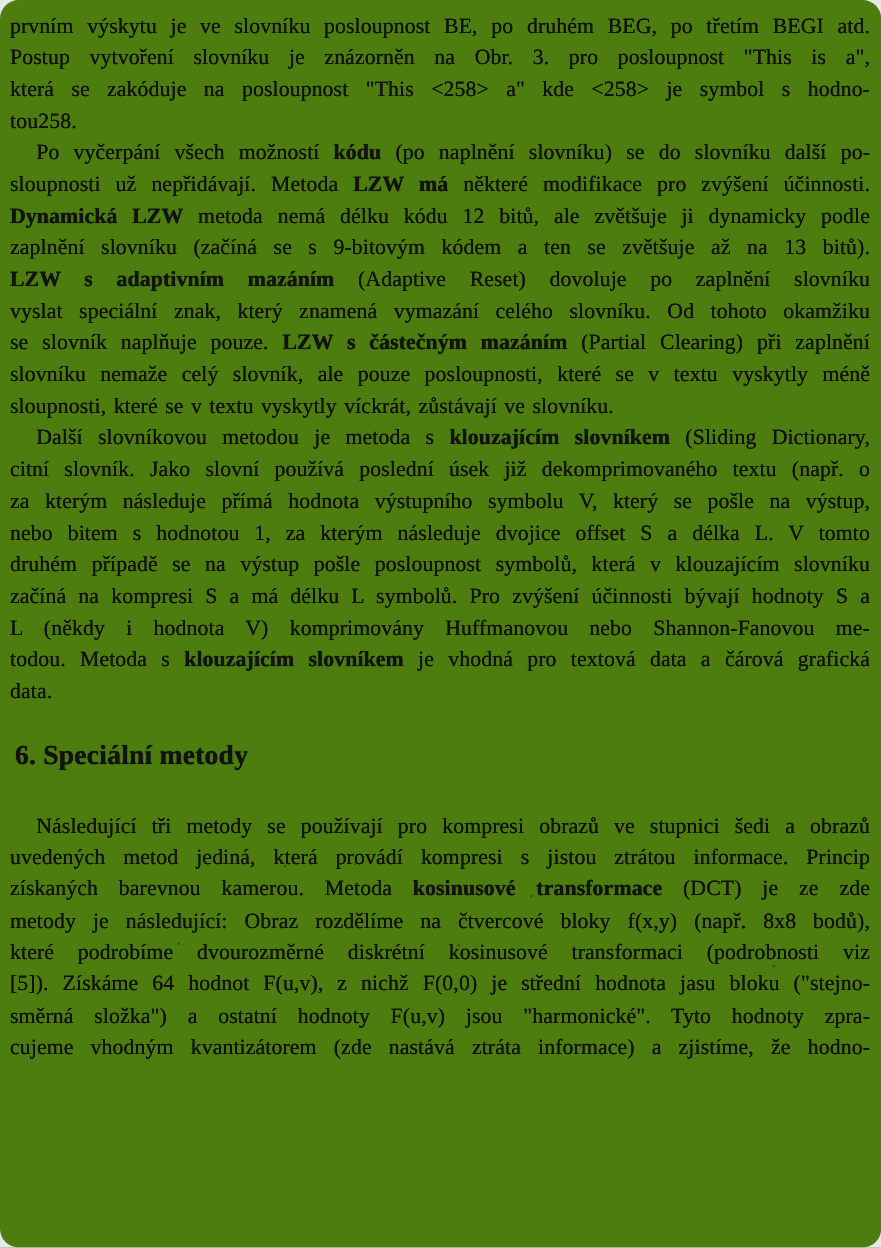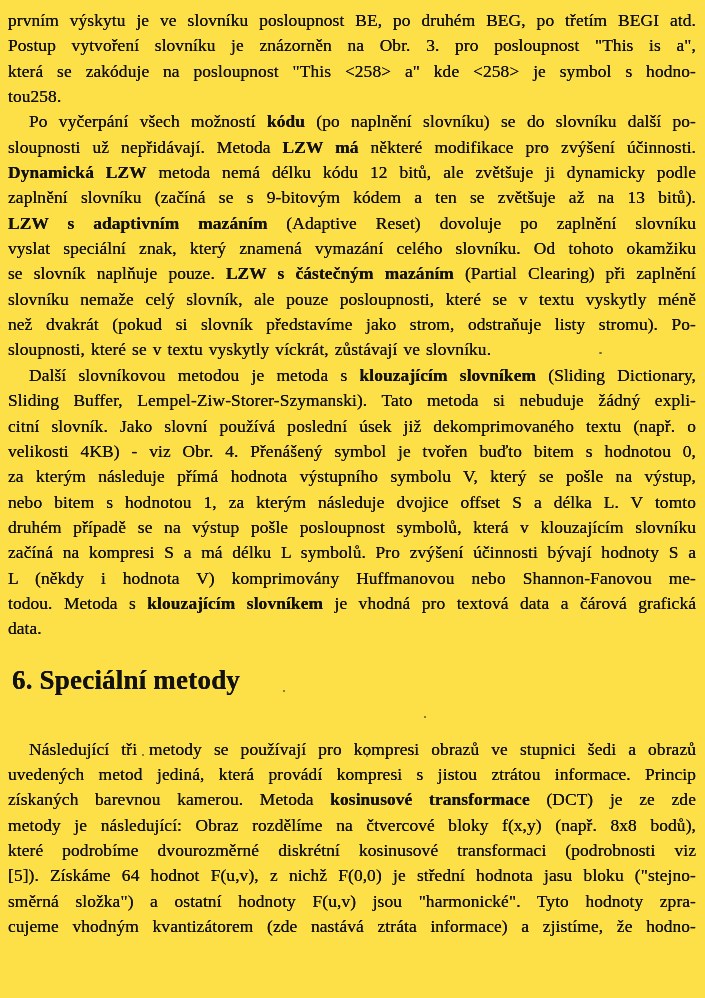--- a/index.html
+++ b/index.html
@@ -1,26 +1,27 @@
 <!DOCTYPE html>
 <html><head>
 <meta charset="utf-8">
 <style>
   html, body { margin: 0; padding: 0; background: #e8e8e8; }
   .page {
     position: relative;
     width: 705px;
     height: 998px;
     margin: 0 auto;
-    background: #fde047;
+    background: #4d7c0f;
     color: #121212;
     font-family: "Liberation Serif", "DejaVu Serif", serif;
     box-sizing: border-box;
     padding: 8px 9px 0 8px;
     overflow: hidden;
+    border-radius: 15px;
   }
   .doc { width: 100%; }
   .line {
     font-size: 17.4px;
     line-height: 25.35px;
     height: 25.35px;
     white-space: normal;
     letter-spacing: 0.1px;
     word-spacing: 1.5px;
     text-shadow: 0 0 0.45px #000;
@@ -32,27 +33,27 @@
     -moz-text-align-last: justify;
     text-justify: inter-word;
   }
   .para { margin: 0; }
   .para.indent .line.first { text-indent: 21px; }
   .b { font-weight: bold; text-shadow: 0 0 0.6px #000; }
   .heading {
     margin-top: 26px;
     margin-bottom: 0;
     padding-left: 4px;
-    font-size: 27px;
+    font-size: 22px;
     font-weight: bold;
     line-height: 24px;
     letter-spacing: 0.2px;
     text-shadow: 0 0 0.6px #000;
   }
-  .para.after-heading { margin-top: 45px; }
+  .para.after-heading { margin-top: 32px; }
   
   .speck {
     position: absolute;
     width: 3px; height: 3px;
     border-radius: 50%;
     background: #3a3a3a;
     opacity: 0.8;
   }
   .s1 { left: 544px; top: 146px; width: 2px; height: 2px; }
   .s2 { left: 599px; top: 352px; width: 3px; height: 2px; }
@@ -76,28 +77,25 @@
       </div>
       <div class="para indent">
         <div class="line j first"><span>Po vyčerpání všech možností </span><span class="b">kódu</span><span> (po naplnění slovníku) se do slovníku další po-</span></div>
         <div class="line j"><span>sloupnosti už nepřidávají. Metoda </span><span class="b">LZW má</span><span> některé modifikace pro zvýšení účinnosti.</span></div>
         <div class="line j"><span class="b">Dynamická LZW</span><span> metoda nemá délku kódu 12 bitů, ale zvětšuje ji dynamicky podle</span></div>
         <div class="line j"><span>zaplnění slovníku (začíná se s 9-bitovým kódem a ten se zvětšuje až na 13 bitů).</span></div>
         <div class="line j"><span class="b">LZW s adaptivním mazáním</span><span> (Adaptive Reset) dovoluje po zaplnění slovníku</span></div>
         <div class="line j"><span>vyslat speciální znak, který znamená vymazání celého slovníku. Od tohoto okamžiku</span></div>
         <div class="line j"><span>se slovník naplňuje pouze. </span><span class="b">LZW s částečným mazáním</span><span> (Partial Clearing) při zaplnění</span></div>
         <div class="line j"><span>slovníku nemaže celý slovník, ale pouze posloupnosti, které se v textu vyskytly méně</span></div>
-        <div class="line j"><span>než dvakrát (pokud si slovník představíme jako strom, odstraňuje listy stromu). Po-</span></div>
         <div class="line"><span>sloupnosti, které se v textu vyskytly víckrát, zůstávají ve slovníku.</span></div>
       </div>
       <div class="para indent">
         <div class="line j first"><span>Další slovníkovou metodou je metoda s </span><span class="b">klouzajícím slovníkem</span><span> (Sliding Dictionary,</span></div>
-        <div class="line j"><span>Sliding Buffer, Lempel-Ziw-Storer-Szymanski). Tato metoda si nebuduje žádný expli-</span></div>
         <div class="line j"><span>citní slovník. Jako slovní používá poslední úsek již dekomprimovaného textu (např. o</span></div>
-        <div class="line j"><span>velikosti 4KB) - viz Obr. 4. Přenášený symbol je tvořen buďto bitem s hodnotou 0,</span></div>
         <div class="line j"><span>za kterým následuje přímá hodnota výstupního symbolu V, který se pošle na výstup,</span></div>
         <div class="line j"><span>nebo bitem s hodnotou 1, za kterým následuje dvojice offset S a délka L. V tomto</span></div>
         <div class="line j"><span>druhém případě se na výstup pošle posloupnost symbolů, která v klouzajícím slovníku</span></div>
         <div class="line j"><span>začíná na kompresi S a má délku L symbolů. Pro zvýšení účinnosti bývají hodnoty S a</span></div>
         <div class="line j"><span>L (někdy i hodnota V) komprimovány Huffmanovou nebo Shannon-Fanovou me-</span></div>
         <div class="line j"><span>todou. Metoda s </span><span class="b">klouzajícím slovníkem</span><span> je vhodná pro textová data a čárová grafická</span></div>
         <div class="line"><span>data.</span></div>
       </div>
       <div class="heading">6. Speciální metody</div>
       <div class="para indent after-heading">

